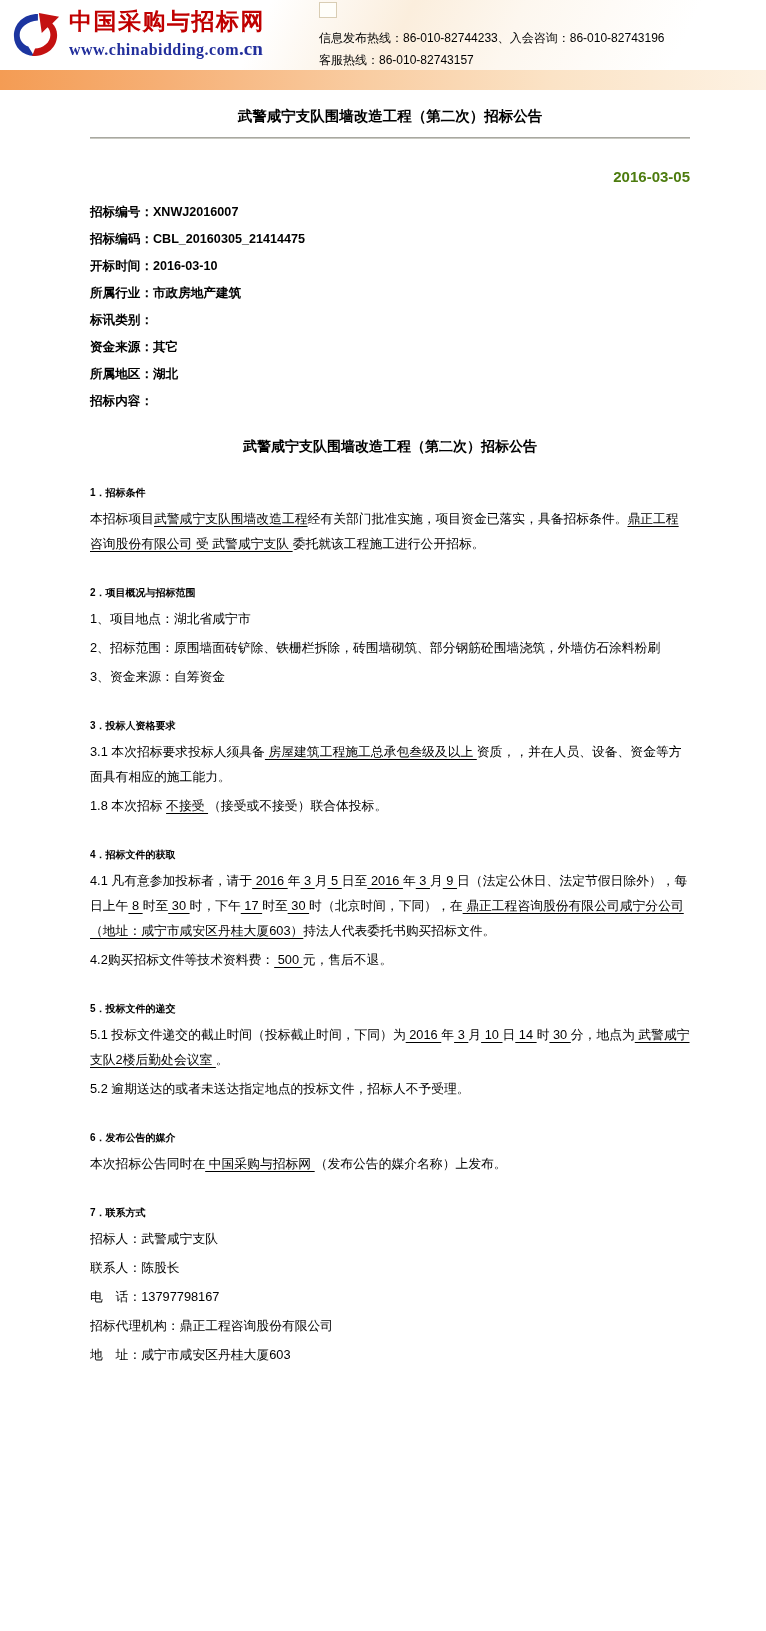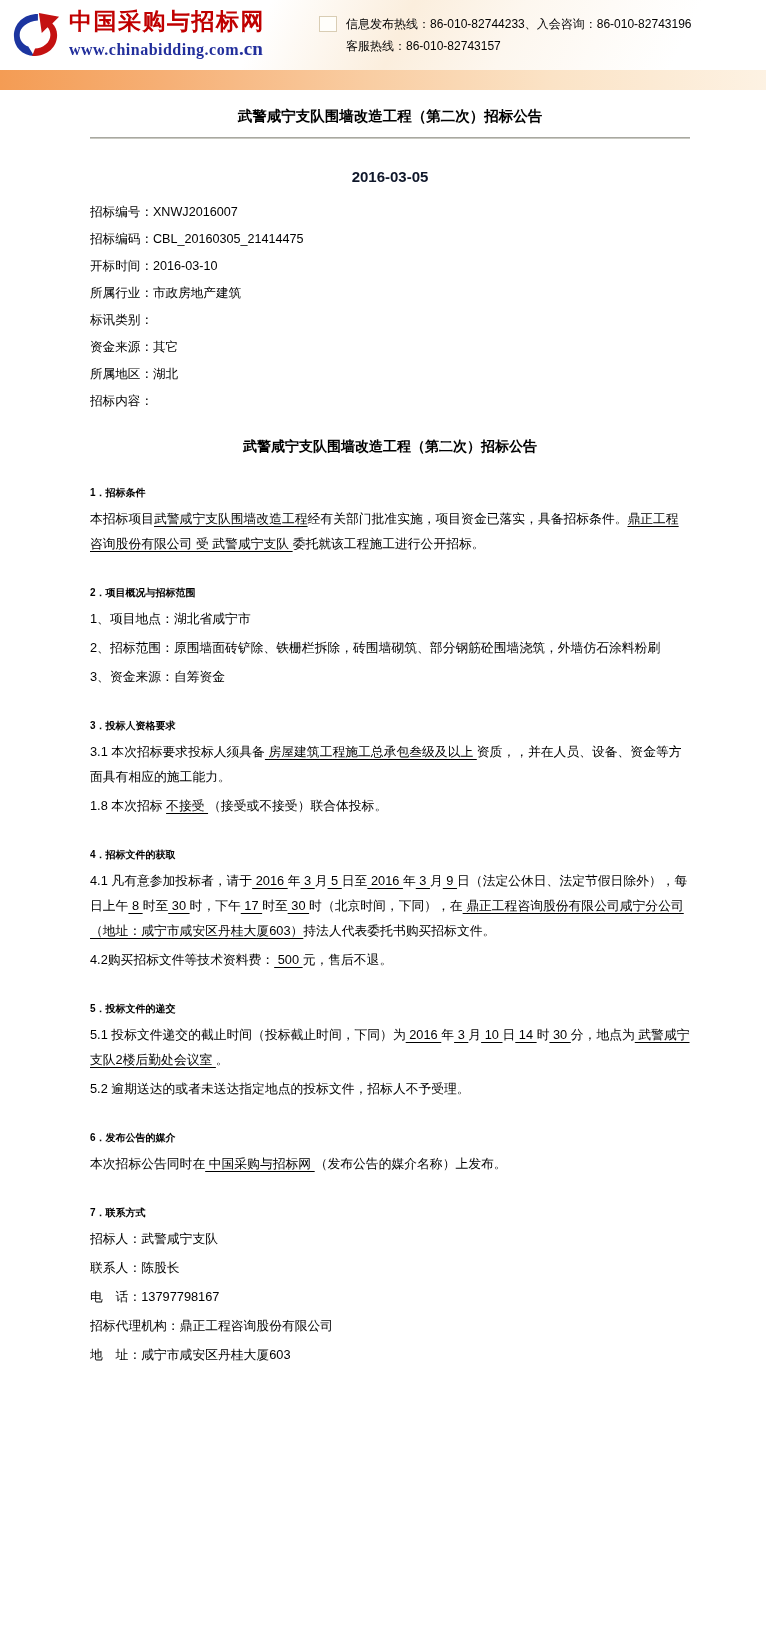--- a/index.html
+++ b/index.html
@@ -18,36 +18,36 @@
   .logo-text{display:flex;flex-direction:column;}
   .logo-cn{
     color:#c00000;font-weight:bold;font-size:23px;line-height:25px;letter-spacing:1.5px;
     font-family:"Liberation Sans","DejaVu Sans",sans-serif;
   }
   .logo-url{
     color:#222f9c;font-weight:bold;font-size:16px;line-height:25px;margin-top:2px;
     font-family:"Liberation Serif","DejaVu Serif",serif;letter-spacing:.5px;
   }
   .logo-url b{font-size:19px;letter-spacing:0;}
-  .hotlines{display:flex;margin-left:54px;gap:9px;align-items:flex-start;}
+  .hotlines{display:flex;margin-left:54px;gap:9px;align-items:flex-start;flex-direction:column;}
   .hot-box{
     width:16px;height:14px;border:1px solid #d9cdb4;background:#fffefa;
     margin-top:3px;flex:0 0 auto;
   }
   .hot-text div{font-size:12px;line-height:22px;white-space:nowrap;}
   .orange-bar{
     height:20px;
     background:linear-gradient(90deg,#f49c54 0%,#f6b076 22%,#f9cda2 48%,#fbe3c6 72%,#fdf2e3 100%);
   }
   
   .content{width:600px;margin:0 76px 0 90px;}
   .doc-title{font-size:14.5px;font-weight:bold;text-align:center;margin:17px 0 11px;color:#000;}
   .title-rule{border:none;height:2px;margin:0;background:linear-gradient(#979790,#dadad2);}
-  .doc-date{color:#0f172a;font-weight:bold;font-size:15px;text-align:center;margin:29px 0 20px;}
-  .meta-row{font-size:12.6px;line-height:14px;margin:13px 0;}
+  .doc-date{color:#4d7c0f;font-weight:bold;font-size:15px;text-align:right;margin:29px 0 20px;}
+  .meta-row{font-size:12.6px;line-height:14px;margin:13px 0;font-weight:bold;}
   .body-title{font-size:14px;font-weight:bold;text-align:center;margin:30px 0 8px;}
   .sec-h{font-size:10px;font-weight:bold;margin:30px 0 6px;}
   .para{font-size:12.8px;line-height:25px;margin:4px 0;}
   .para span,.para u{white-space:pre-wrap;}
   .para u{text-decoration:underline;text-underline-offset:3px;}
 </style>
 </head>
 <body>
 
 <header class="site-header">

